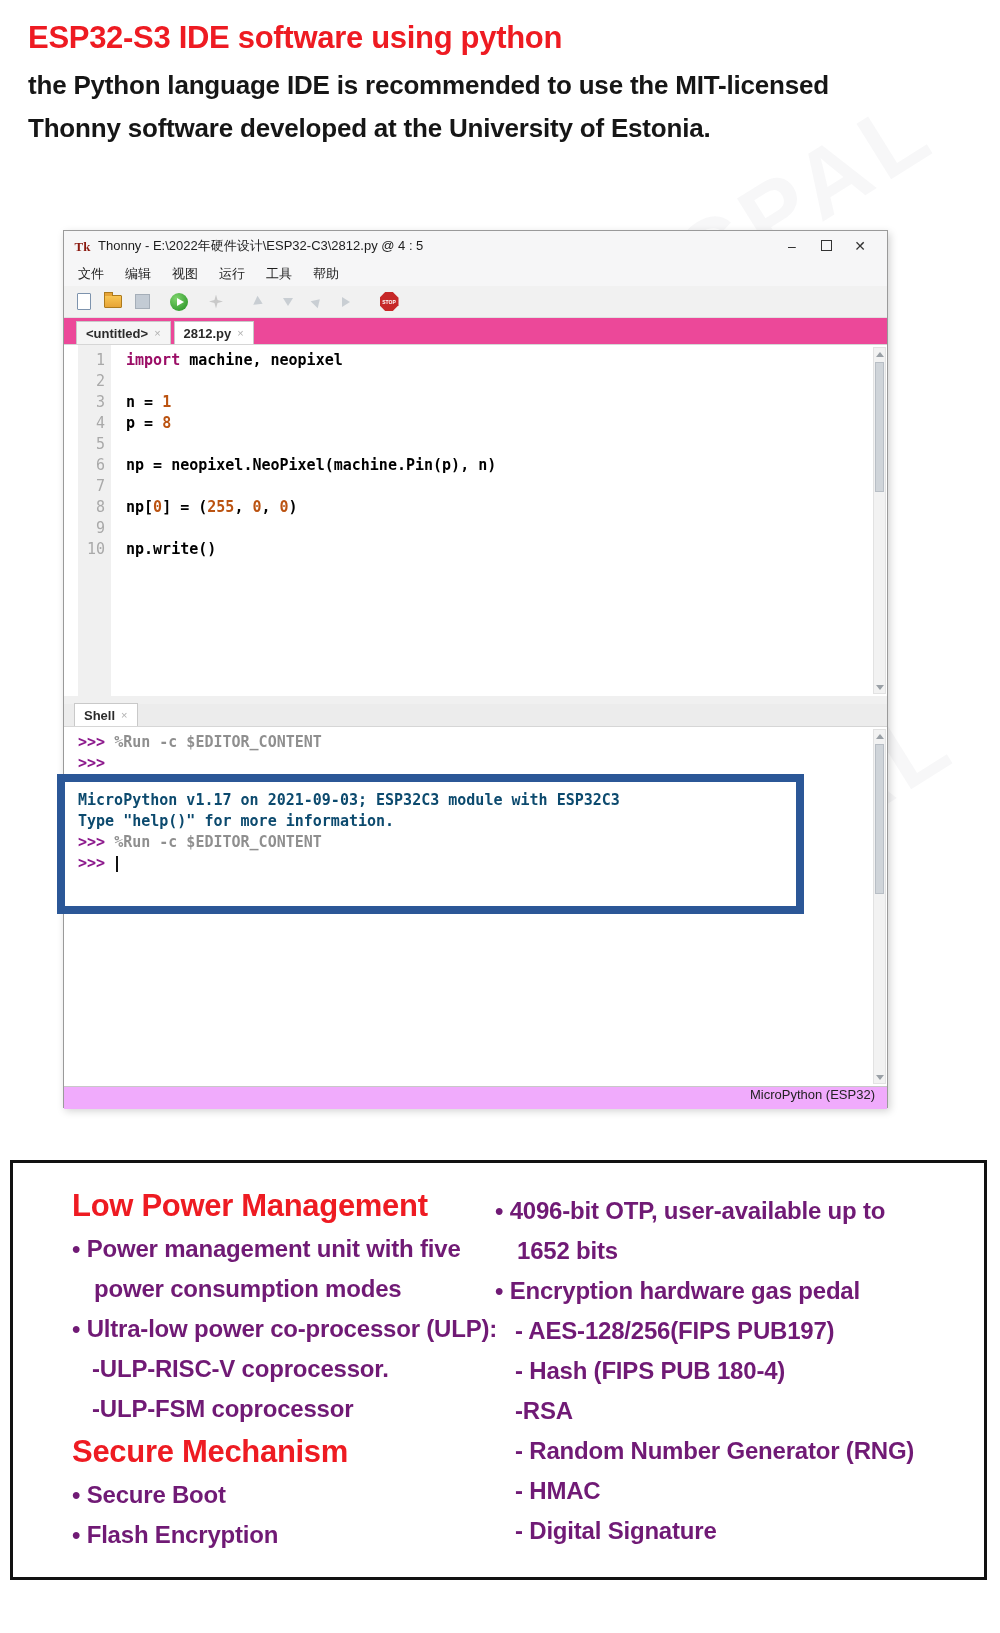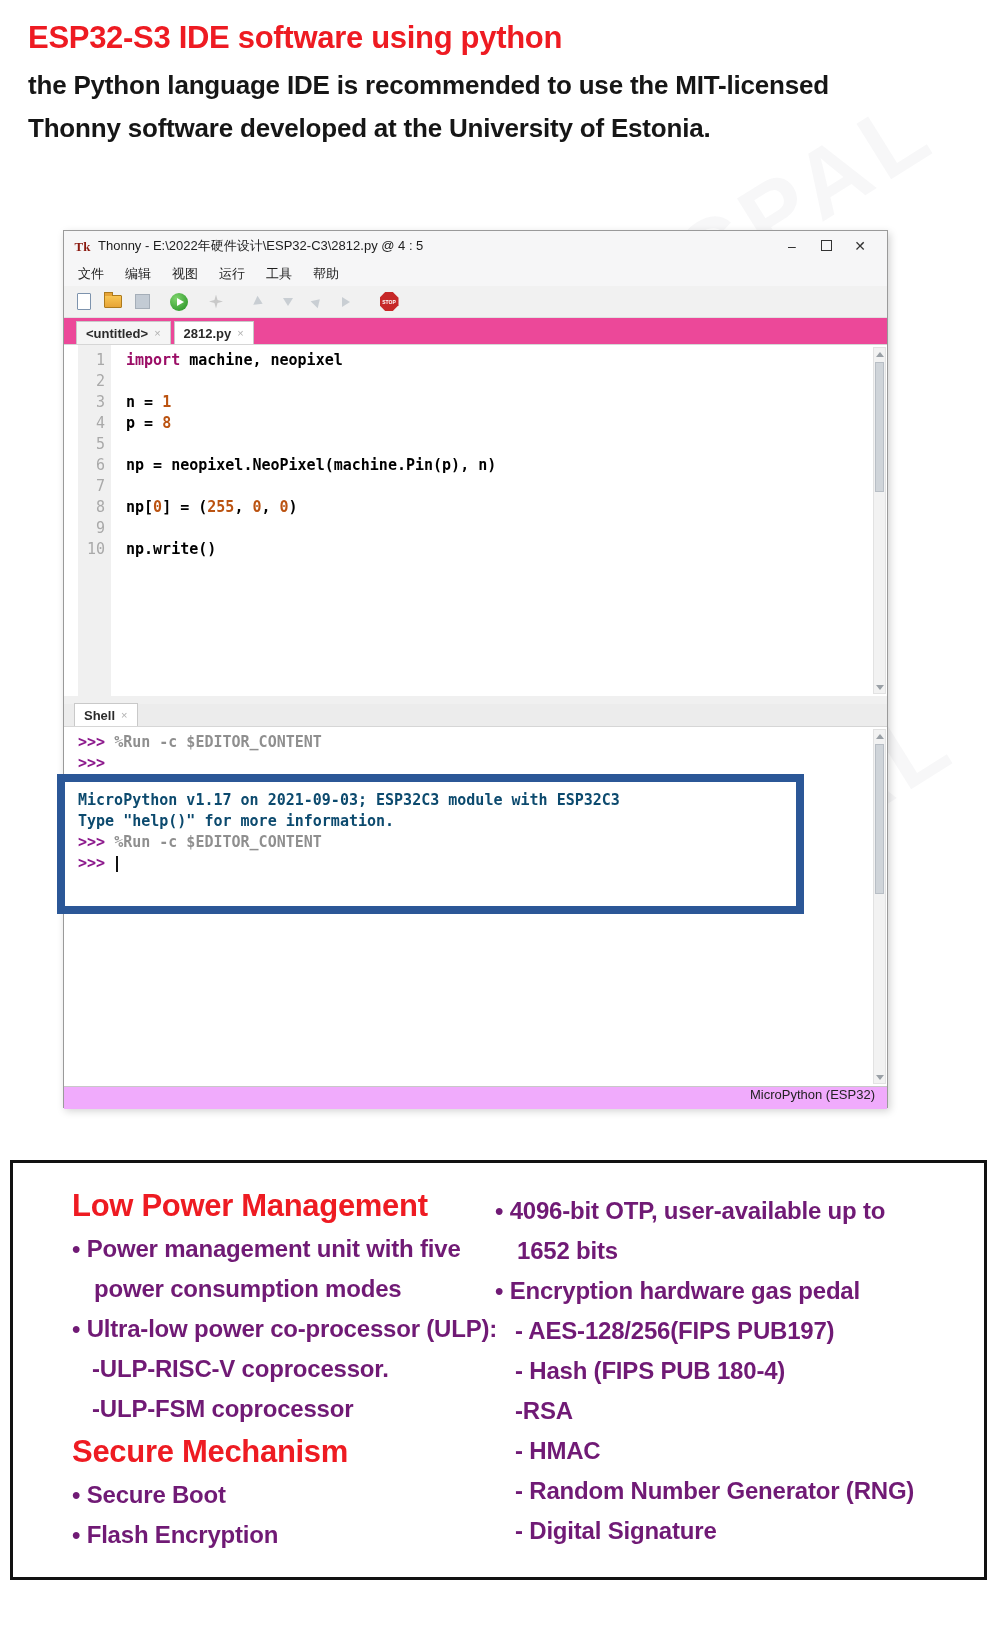--- a/index.html
+++ b/index.html
@@ -264,19 +264,19 @@
         <div class="f-b">Secure Boot</div>
         <div class="f-b">Flash Encryption</div>
       </div>
     <div class="colR" id="feat-right">
         <div class="f-b">4096-bit OTP, user-available up to</div>
         <div class="f-c">1652 bits</div>
         <div class="f-b">Encryption hardware gas pedal</div>
         <div class="f-d">- AES-128/256(FIPS PUB197)</div>
         <div class="f-d">- Hash (FIPS PUB 180-4)</div>
         <div class="f-d">-RSA</div>
+        <div class="f-d">- Random Number Generator (RNG)</div>
         <div class="f-d">- HMAC</div>
-        <div class="f-d">- Random Number Generator (RNG)</div>
         <div class="f-d">- Digital Signature</div>
       </div>
   </div>
 
 </div>
 
 </body></html>

